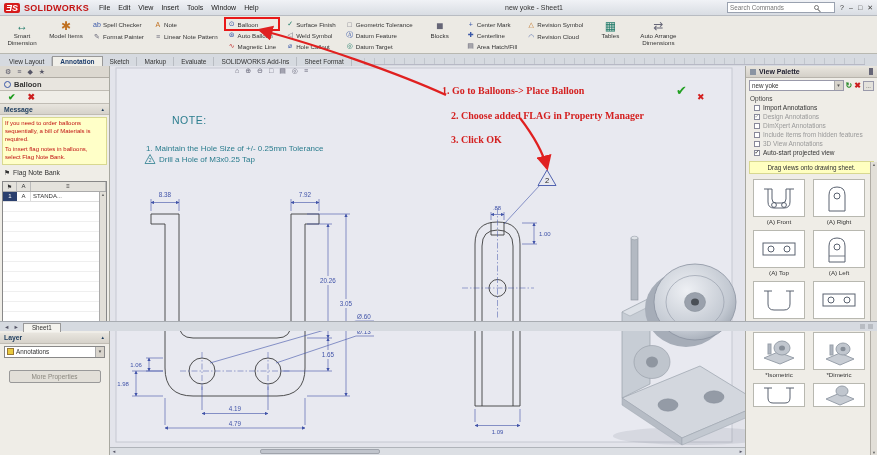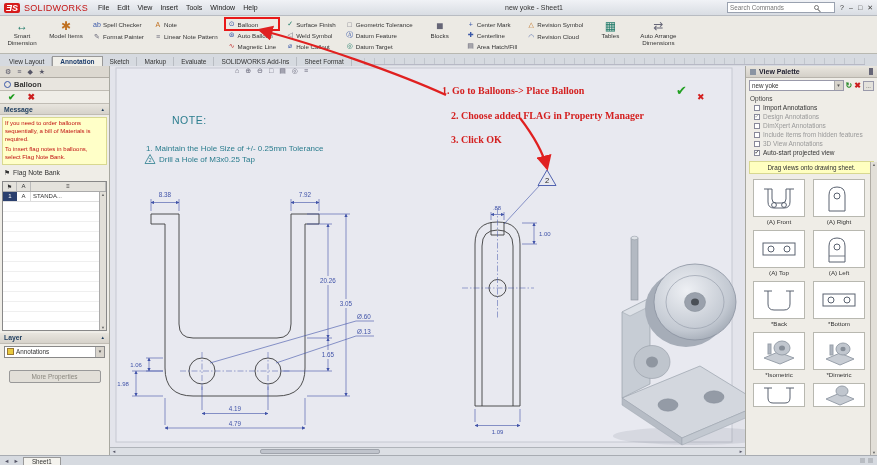--- a/index.html
+++ b/index.html
@@ -1,26 +1,26 @@
 <!DOCTYPE html>
 <html><head>
 <meta charset="utf-8">
 <style>
   * { margin:0; padding:0; box-sizing:border-box; }
   html,body { width:877px; height:465px; overflow:hidden; }
-  #app { position:relative; width:877px; height:465px; background:#0369a1;
+  #app { position:relative; width:877px; height:331px; background:#0369a1;
          font-family:"Liberation Sans",sans-serif; font-size:7px; color:#333;border-radius:19px; }
 
   
   #titlebar { position:absolute; top:0; left:0; right:0; height:16px;
     background:linear-gradient(#f0f2f6,#d9dde3); border-bottom:1px solid #b8bcc2;
     display:flex; align-items:center; gap:4px; padding:0 4px; z-index:20; }
   .logo-badge { background:#d61c1c; color:#fff; font-weight:bold; font-style:italic;
     font-size:9px; padding:0 2px; border-radius:2px; }
-  .logo-text { color:#c41414; font-weight:normal; font-size:9px; letter-spacing:.3px; }
+  .logo-text { color:#c41414; font-weight:bold; font-size:9px; letter-spacing:.3px; }
   .menus { display:flex; gap:8px; margin-left:6px; font-size:7px; color:#222; }
   .menus span { cursor:default; }
   .doc-title { position:absolute; left:505px; top:4px; font-size:7px; color:#333; }
   .tb-right { position:absolute; right:4px; top:2px; display:flex; align-items:center; gap:5px; }
   .search-box { width:108px; height:11px; background:#fff; border:1px solid #9aa2b0;
     display:flex; align-items:center; gap:2px; padding:0 2px; }
   .search-input { border:none; outline:none; width:82px; font-size:6.3px;
     font-family:"Liberation Sans",sans-serif; color:#555; background:transparent; }
   .mag { width:5px; height:5px; border:1px solid #777; border-radius:50%; position:relative; }
   .mag::after { content:""; position:absolute; width:4px; height:1px; background:#777;

